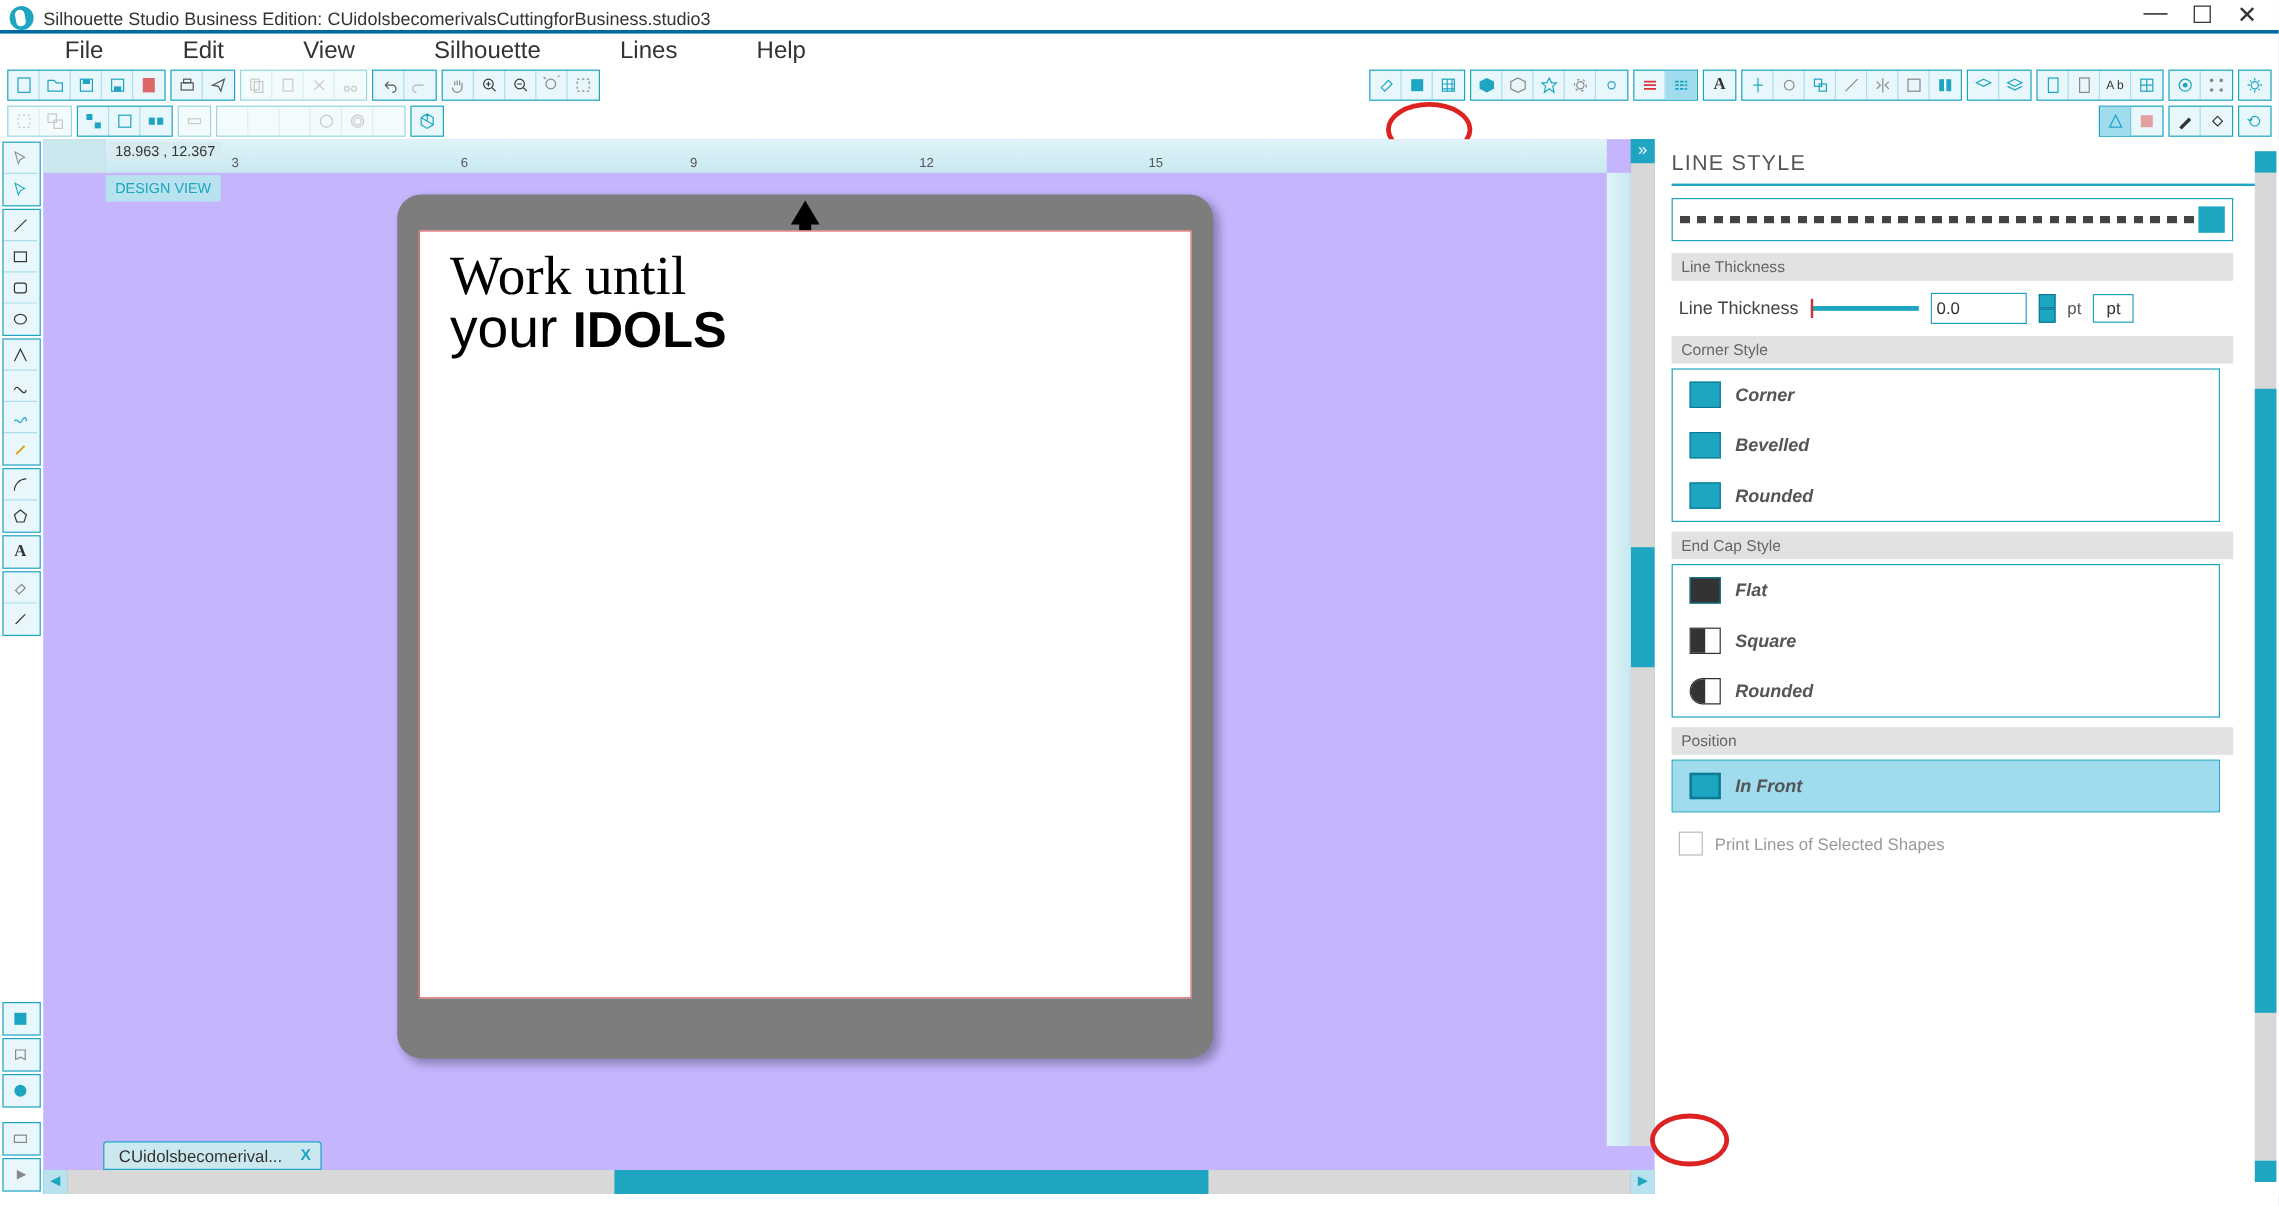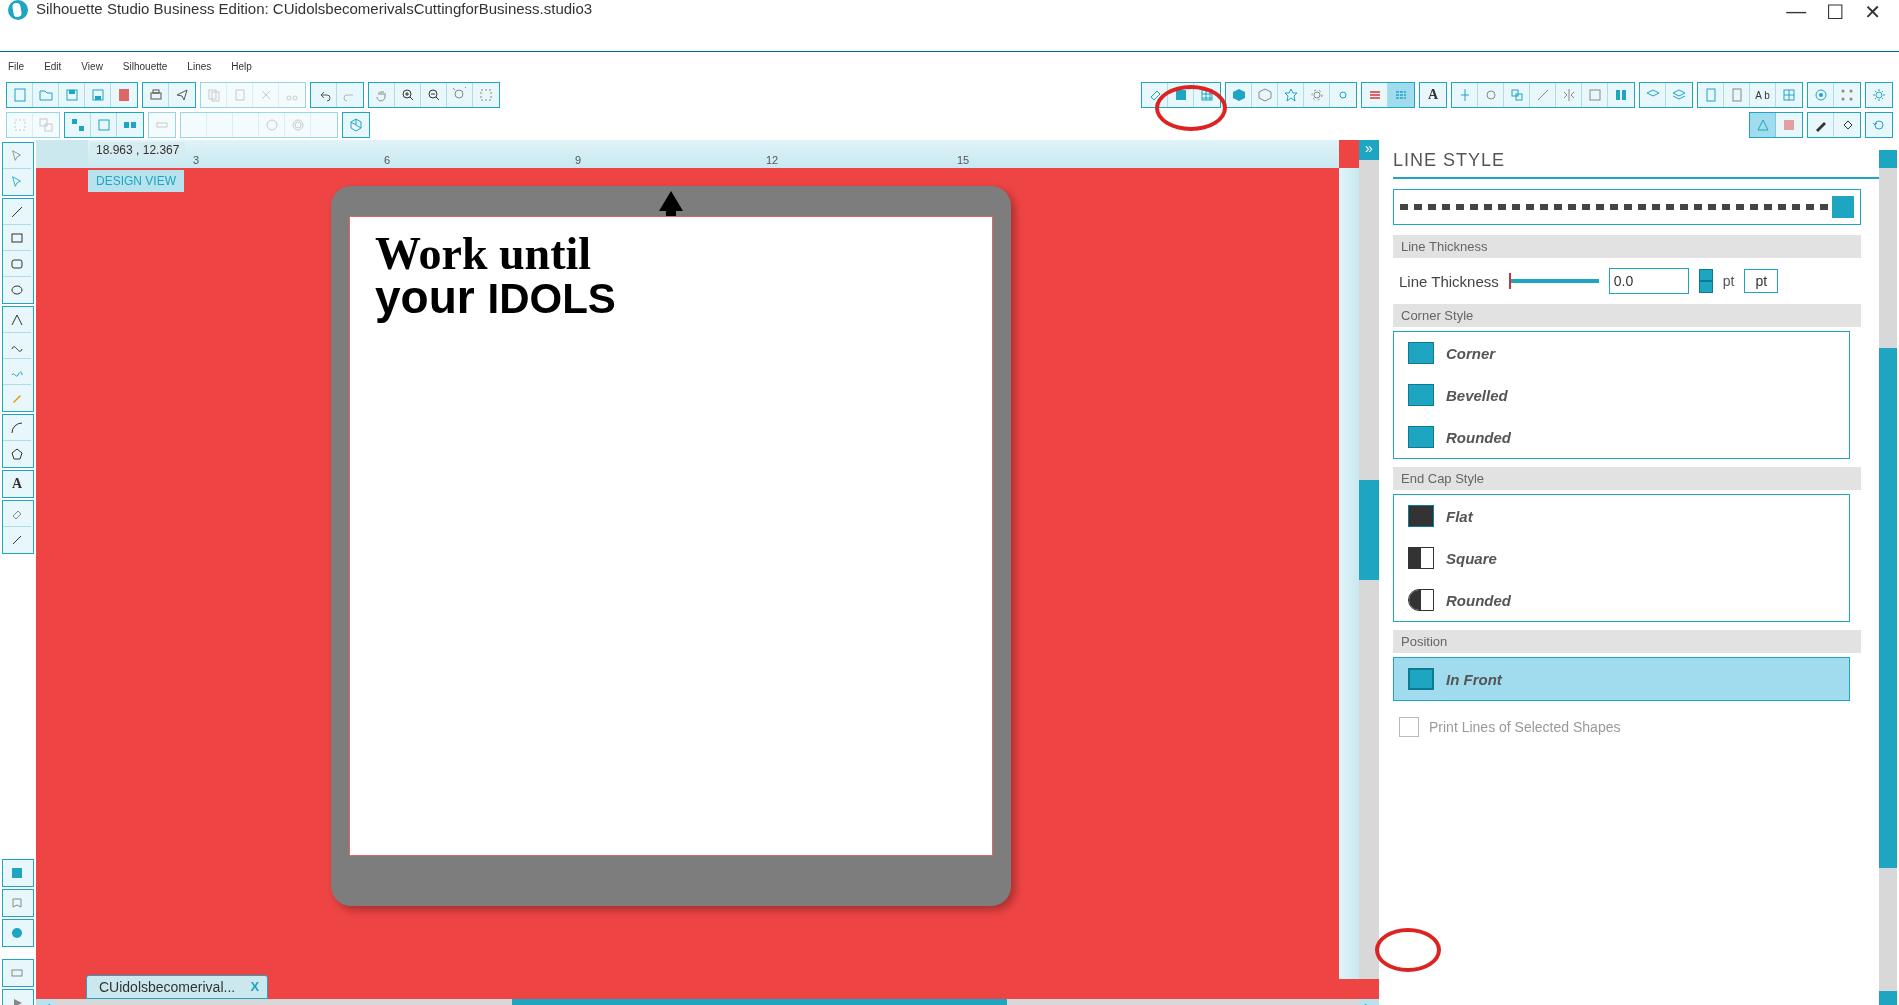--- a/index.html
+++ b/index.html
@@ -1,68 +1,68 @@
 <!DOCTYPE html>
 <html><head>
 <meta charset="utf-8">
 <style>
 * { margin: 0; padding: 0; box-sizing: border-box; font-family: Arial, sans-serif; }
 body { width: 1899px; height: 1005px; transform-origin: top left; background: #fff; overflow: hidden; font-size: 14px; color: #333; }
 
 .scale-wrap { width: 1899px; height: 1005px; }
 
 
-.titlebar { height: 52px; display: flex; align-items: flex-start; padding: 0 8px; background: #fff; border-bottom: 1px solid #0369a1; }
+.titlebar { height: 28px; display: flex; align-items: flex-end; padding: 0 8px; background: #fff; border-bottom: 3px solid #0369a1; }
 .titlebar .logo { width: 20px; height: 20px; background: #1da5c2; border-radius: 50%; margin-right: 8px; position: relative; }
 .titlebar .logo::after { content: ''; position: absolute; top: 3px; left: 5px; width: 8px; height: 14px; background: #fff; border-radius: 4px; transform: rotate(-10deg); }
 .titlebar .title { flex: 1; font-size: 15px; color: #333; }
 .titlebar .win-controls { display: flex; gap: 20px; padding-right: 10px; }
 .titlebar .win-controls span { font-size: 20px; cursor: default; font-family: 'Segoe UI Symbol', sans-serif; }
 
 
 .menubar { height: 28px; display: flex; align-items: center; padding: 0 8px; gap: 20px; }
-.menubar span { font-size: 10px; cursor: default; }
+.menubar span { font-size: 20px; cursor: default; margin-left: 46px; }
 
 
 .toolbar { height: 30px; display: flex; align-items: center; padding: 2px 6px; gap: 4px; }
 .toolbar-group { display: flex; border: 1px solid #1da5c2; background: #e8f7fb; }
 .toolbar-group.disabled { opacity: 0.45; }
 .tool-btn { width: 26px; height: 24px; display: flex; align-items: center; justify-content: center; cursor: default; position: relative; }
 .tool-btn:not(:last-child) { border-right: 1px solid rgba(29,165,194,0.3); }
 .tool-btn svg { width: 16px; height: 16px; }
 .tool-spacer { flex: 1; }
 
 
 .toolbar2 { height: 30px; display: flex; align-items: center; padding: 2px 6px; gap: 4px; }
 
 
 .main { display: flex; height: 879px; }
 .left-tools { width: 36px; background: #fff; display: flex; flex-direction: column; gap: 2px; padding: 2px; }
 .left-tool-group { border: 1px solid #1da5c2; background: #e8f7fb; display: flex; flex-direction: column; }
 .left-tool { width: 28px; height: 26px; display: flex; align-items: center; justify-content: center; }
 .left-tool:not(:last-child) { border-bottom: 1px solid rgba(29,165,194,0.3); }
 
-.canvas-area { flex: 1; display: flex; flex-direction: column; background: #ef4444; position: relative; }
+.canvas-area { flex: 1; display: flex; flex-direction: column; background: #c4b5fd; position: relative; }
 .rulers-corner { position: absolute; top: 0; left: 0; width: 52px; height: 28px; background: #cce8ef; z-index: 2; }
 .coord-box { position: absolute; top: 2px; left: 54px; background: #d6ecf1; padding: 1px 6px; font-size: 12px; z-index: 3; }
 .design-view-badge { position: absolute; top: 30px; left: 52px; background: #b8e3ee; color: #1da5c2; padding: 4px 8px; font-size: 12px; z-index: 3; }
 .ruler-h { position: absolute; top: 0; left: 52px; right: 40px; height: 28px; background: linear-gradient(#e0f4f9,#c8e8f0); z-index: 1; font-size: 11px; color: #555; display: flex; align-items: flex-end; padding-bottom: 2px; }
 .ruler-h span { flex: 1; text-align: left; }
 .ruler-v { position: absolute; top: 28px; right: 20px; bottom: 40px; width: 20px; background: linear-gradient(90deg,#e0f4f9,#c8e8f0); z-index: 1; }
 .right-edge { position: absolute; top: 0; right: 0; bottom: 40px; width: 20px; background: #1da5c2; }
 .right-edge .arrow { width: 20px; height: 20px; background: #1da5c2; text-align: center; color: #fff; }
 .right-edge .track { position: absolute; top: 20px; bottom: 0; width: 20px; background: #d8d8d8; }
 .right-edge .thumb { position: absolute; top: 320px; width: 20px; height: 100px; background: #1da5c2; }
 
 .canvas-viewport { position: absolute; top: 28px; left: 0; right: 40px; bottom: 40px; overflow: hidden; }
 .canvas-mat { position: absolute; top: 18px; left: 295px; width: 680px; height: 720px; background: #7d7d7d; border-radius: 20px; box-shadow: 4px 4px 8px rgba(0,0,0,0.3); }
 .canvas-mat .page { position: absolute; top: 30px; left: 18px; width: 644px; height: 640px; background: #fff; border: 1px solid #d66; }
 .canvas-mat .arrow-cut { position: absolute; top: 5px; left: 50%; transform: translateX(-50%); width: 0; height: 0; border-left: 12px solid transparent; border-right: 12px solid transparent; border-bottom: 20px solid #000; }
 .canvas-mat .arrow-cut::after { content:''; position:absolute; top:18px; left:-5px; width:10px; height:8px; background:#000; }
-.page-text { position: absolute; top: 15px; left: 25px; font-family: 'Brush Script MT', cursive; font-size: 46px; font-weight: bold; line-height: 0.95; color: #000; }
+.page-text { position: absolute; top: 15px; left: 25px; font-family: 'Brush Script MT', cursive; font-size: 46px; font-weight: normal; line-height: 0.95; color: #000; }
 .page-text .l1 { font-family: 'Brush Script MT', cursive; }
 .page-text .l2 { font-family: 'Brush Script MT', cursive; }
 .page-text .l2 b { font-family: Impact, sans-serif; font-size: 42px; }
 .page-text .l3 { font-family: 'Brush Script MT', cursive; }
 .page-text .l4 { font-family: Impact, sans-serif; font-size: 44px; letter-spacing: 2px; }
 
 .canvas-tabs { position: absolute; bottom: 20px; left: 50px; display: flex; }
 .canvas-tab { background: #cce8ef; border: 1px solid #1da5c2; border-radius: 3px 3px 0 0; padding: 3px 32px 3px 12px; font-size: 14px; position: relative; }
 .canvas-tab .close { position: absolute; right: 8px; top: 3px; color: #1da5c2; font-size: 13px; font-weight: bold; }
 .canvas-bottom-scroll { position: absolute; bottom: 0; left: 0; right: 0; height: 20px; background: #1da5c2; display: flex; }

